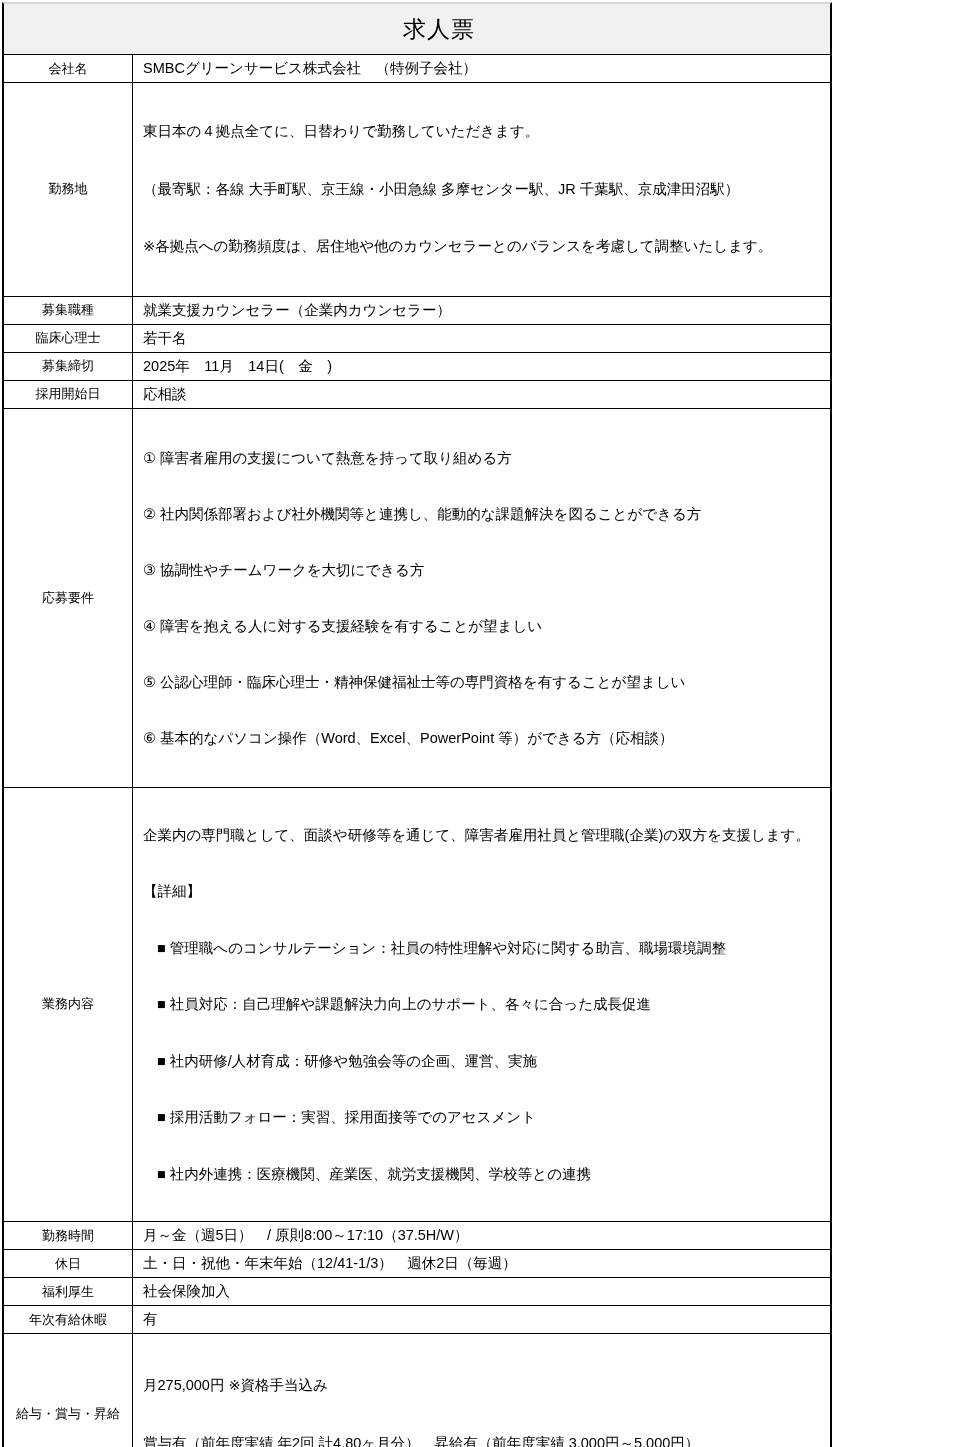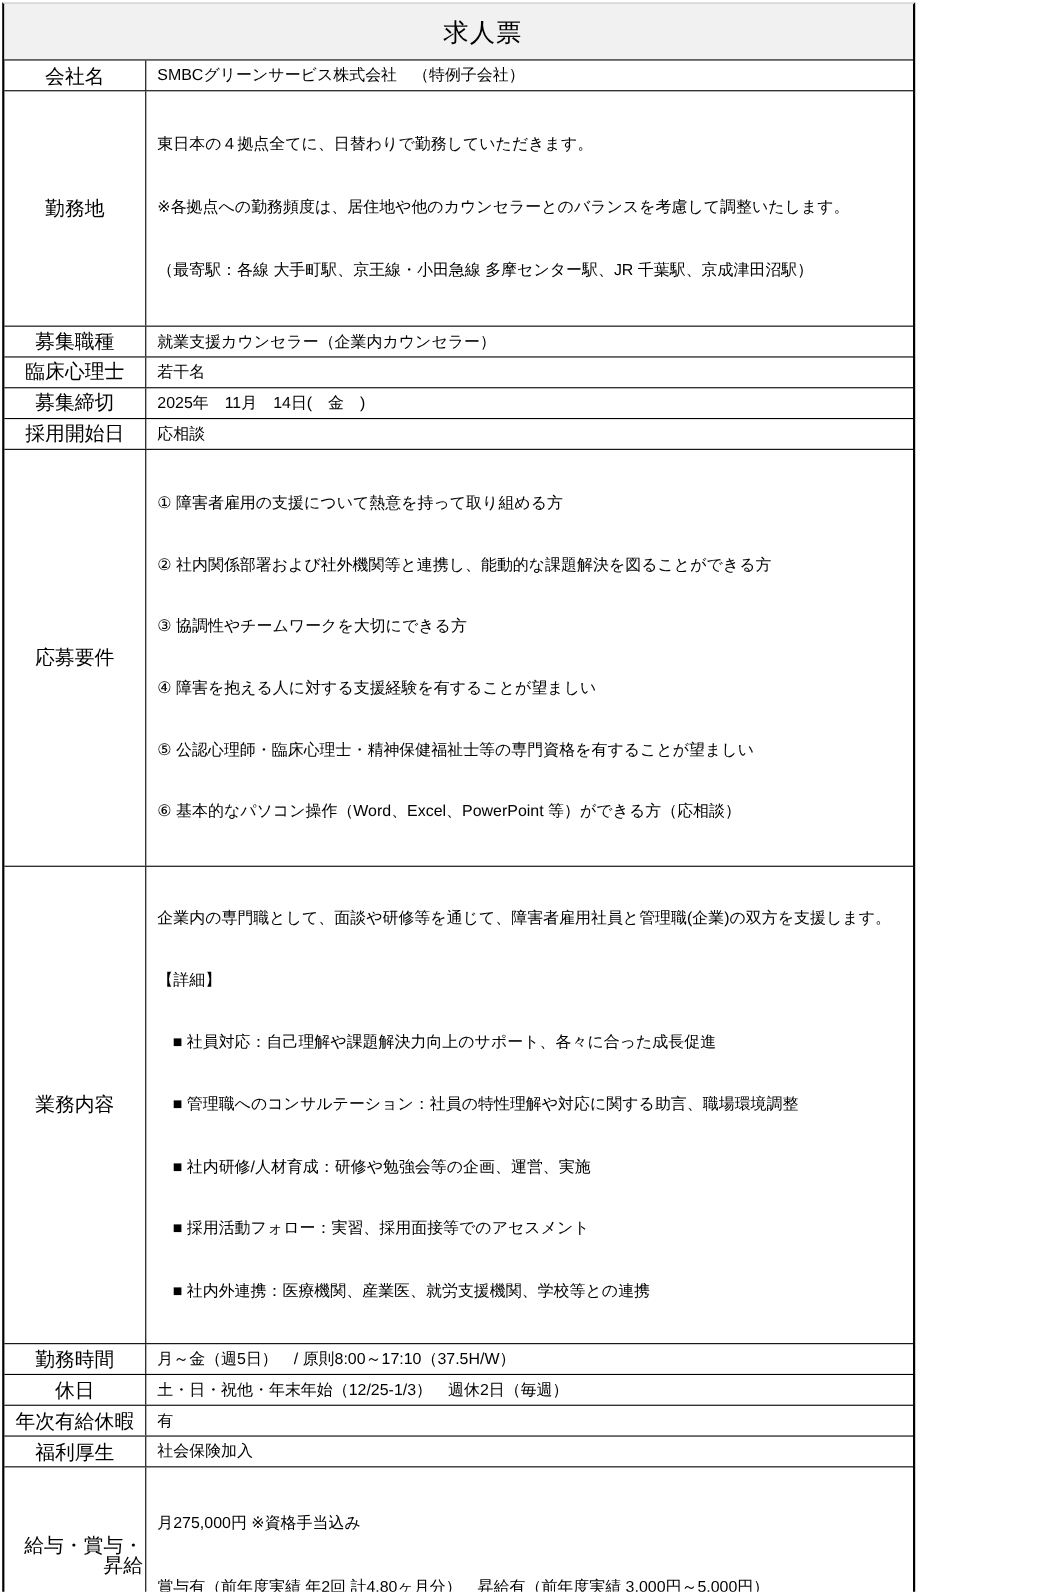--- a/index.html
+++ b/index.html
@@ -20,21 +20,21 @@
   .row:first-child{border-top:none;padding-left:44px;}
   .title-row{
     height:50px;background:#f1f1f1;
     display:flex;align-items:center;justify-content:center;
   }
   .doc-title{font-size:23px;letter-spacing:1px;}
   .lbl{
     flex:0 0 129px;width:129px;
     border-right:1px solid #000;
     display:flex;align-items:center;justify-content:center;
-    text-align:right;font-size:18px;
+    text-align:center;font-size:13px;
     padding:2px 2px;box-sizing:border-box;
     line-height:18px;
   }
   .val{flex:1;font-size:14.5px;white-space:pre-wrap;box-sizing:border-box;}
   .val.single{display:flex;align-items:center;min-height:27px;padding:2px 10px;}
   .line{line-height:25px;white-space:pre-wrap;}
   .v-loc{padding:4px 10px;}        .v-loc .line{line-height:25.5px;}
   .v-req{padding:5px 10px;}        .v-req .line{line-height:24px;}
   .v-duty{padding:3px 10px;}       .v-duty .line{line-height:24.5px;}
   .duty-item{margin-left:14px;}
@@ -51,22 +51,22 @@
 
   <div class="row">
     <div class="lbl">会社名</div>
     <div class="val single">SMBCグリーンサービス株式会社　（特例子会社）</div>
   </div>
 
   <div class="row">
     <div class="lbl">勤務地</div>
     <div class="val v-loc">
       <div class="line">東日本の４拠点全てに、日替わりで勤務していただきます。</div>
+      <div class="line">（最寄駅：各線 大手町駅、京王線・小田急線 多摩センター駅、JR 千葉駅、京成津田沼駅）</div>
       <div class="line">※各拠点への勤務頻度は、居住地や他のカウンセラーとのバランスを考慮して調整いたします。</div>
-      <div class="line">（最寄駅：各線 大手町駅、京王線・小田急線 多摩センター駅、JR 千葉駅、京成津田沼駅）</div>
     </div>
   </div>
 
   <div class="row">
     <div class="lbl">募集職種</div>
     <div class="val single">就業支援カウンセラー（企業内カウンセラー）</div>
   </div>
 
   <div class="row">
     <div class="lbl">臨床心理士</div>
@@ -93,46 +93,46 @@
       <div class="line">⑤ 公認心理師・臨床心理士・精神保健福祉士等の専門資格を有することが望ましい</div>
       <div class="line">⑥ 基本的なパソコン操作（Word、Excel、PowerPoint 等）ができる方（応相談）</div>
     </div>
   </div>
 
   <div class="row">
     <div class="lbl">業務内容</div>
     <div class="val v-duty">
       <div class="line">企業内の専門職として、面談や研修等を通じて、障害者雇用社員と管理職(企業)の双方を支援します。</div>
       <div class="line">【詳細】</div>
+      <div class="line duty-item">■ 管理職へのコンサルテーション：社員の特性理解や対応に関する助言、職場環境調整</div>
       <div class="line duty-item">■ 社員対応：自己理解や課題解決力向上のサポート、各々に合った成長促進</div>
-      <div class="line duty-item">■ 管理職へのコンサルテーション：社員の特性理解や対応に関する助言、職場環境調整</div>
       <div class="line duty-item">■ 社内研修/人材育成：研修や勉強会等の企画、運営、実施</div>
       <div class="line duty-item">■ 採用活動フォロー：実習、採用面接等でのアセスメント</div>
       <div class="line duty-item">■ 社内外連携：医療機関、産業医、就労支援機関、学校等との連携</div>
     </div>
   </div>
 
   <div class="row">
     <div class="lbl">勤務時間</div>
     <div class="val single">月～金（週5日）　/ 原則8:00～17:10（37.5H/W）</div>
   </div>
 
   <div class="row">
     <div class="lbl">休日</div>
-    <div class="val single">土・日・祝他・年末年始（12/25-1/3）　週休2日（毎週）</div>
+    <div class="val single">土・日・祝他・年末年始（12/41-1/3）　週休2日（毎週）</div>
+  </div>
+
+  <div class="row">
+    <div class="lbl">福利厚生</div>
+    <div class="val single">社会保険加入</div>
   </div>
 
   <div class="row">
     <div class="lbl">年次有給休暇</div>
     <div class="val single">有</div>
-  </div>
-
-  <div class="row">
-    <div class="lbl">福利厚生</div>
-    <div class="val single">社会保険加入</div>
   </div>
 
   <div class="row">
     <div class="lbl">給与・賞与・昇給</div>
     <div class="val v-sal">
       <div class="line">月275,000円 ※資格手当込み</div>
       <div class="line">賞与有（前年度実績 年2回 計4.80ヶ月分）　昇給有（前年度実績 3,000円～5,000円）</div>
     </div>
   </div>
 

